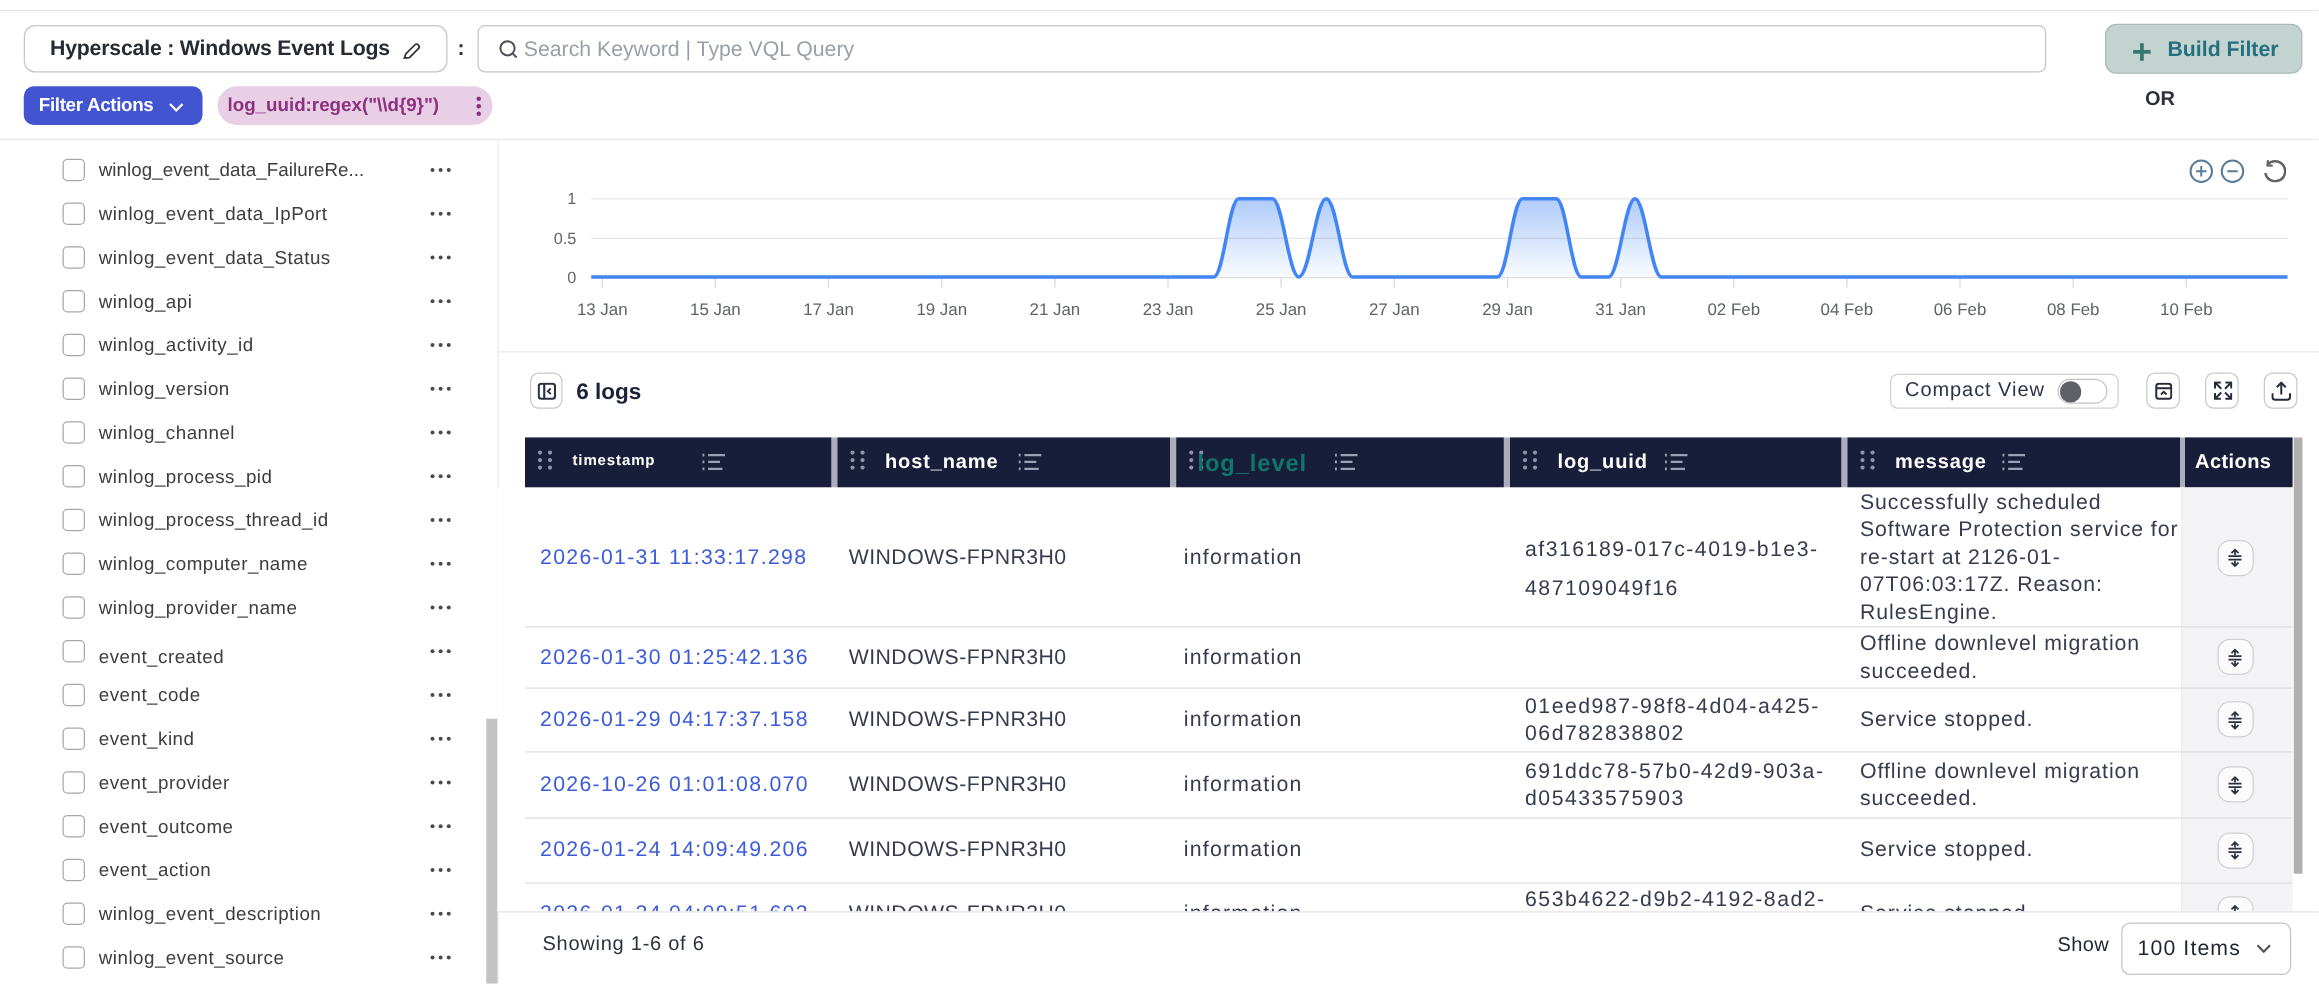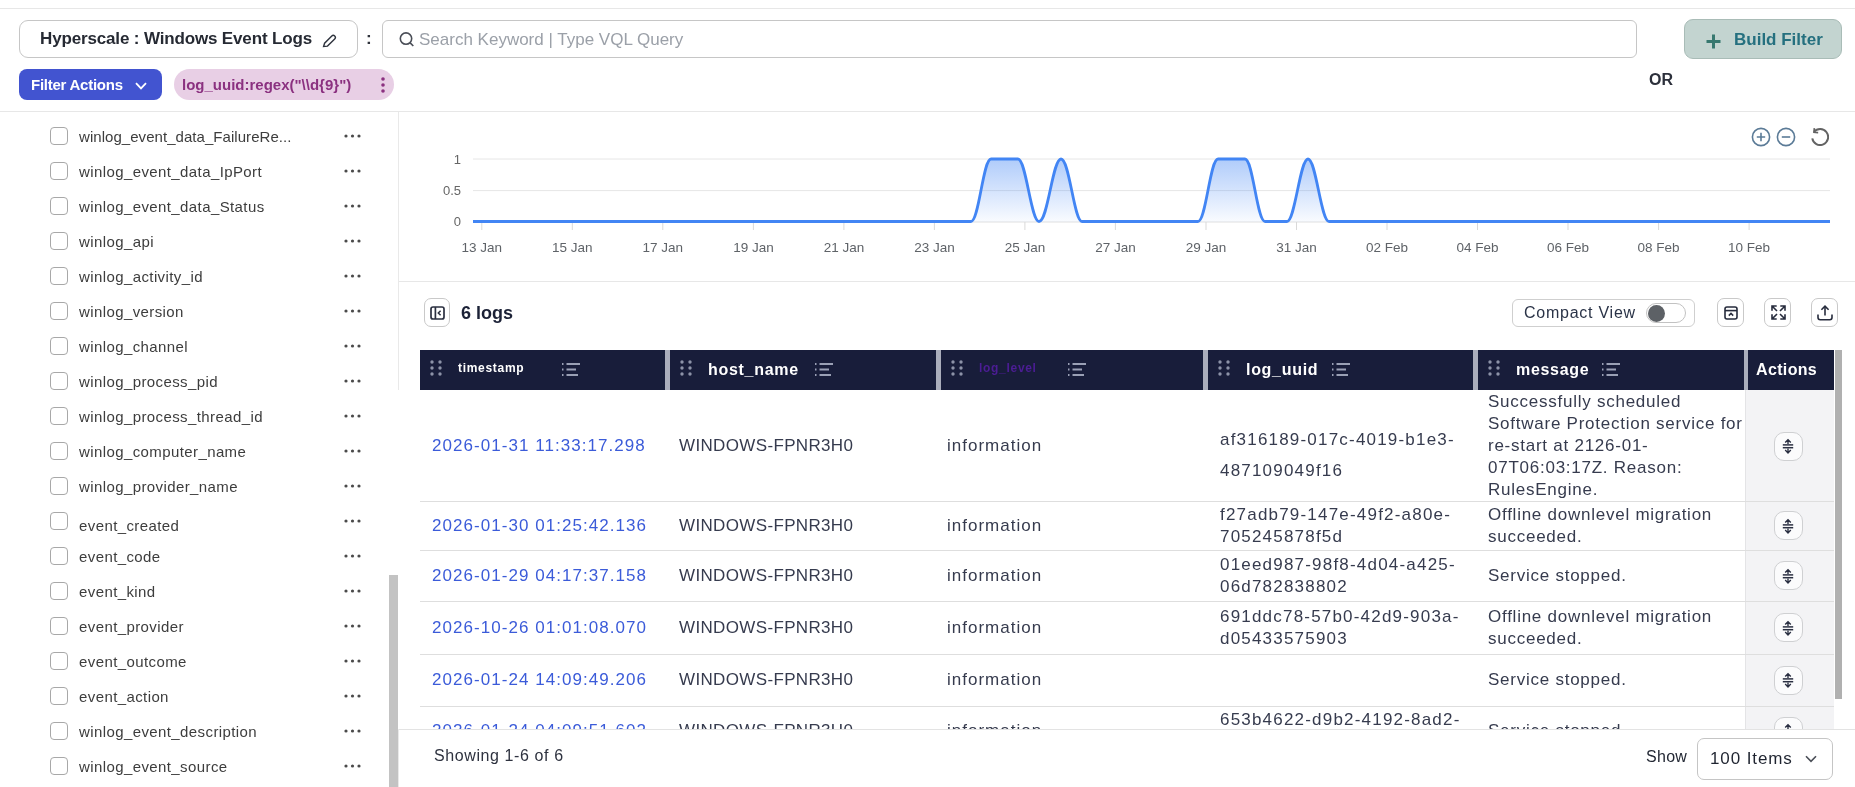--- a/index.html
+++ b/index.html
@@ -16,21 +16,21 @@
 <svg class="abs" style="left:322px;top:33px;" width="15" height="15" viewBox="0 0 15 15" fill="none" stroke="#2e333d" stroke-width="1.4">
       <path d="M1.6 13.4 L2.6 10.2 L9.8 3 a2.05 2.05 0 0 1 2.9 2.9 L5.5 13.1 L1.6 13.4 Z"></path>
     </svg>
 <div class="abs" style="left:366px;top:29px;font-size:17px;font-weight:bold;color:#30343d;">:</div>
 <div class="abs" style="left:382px;top:20px;width:1255px;height:38px;border:1px solid #c6c6c6;border-radius:6px;"></div>
 <svg class="abs" style="left:398px;top:31px;" width="18" height="18" viewBox="0 0 18 18" fill="none" stroke="#4a4e57" stroke-width="1.6">
       <circle cx="8" cy="7.6" r="5.7"></circle>
       <path d="M12.2 11.9 L15.3 15"></path>
     </svg>
 <div class="abs" style="left:419px;top:30px;font-size:17px;color:#9ba0a8;">Search Keyword | Type VQL Query</div>
-<div class="abs" style="left:1649px;top:30px;font-size:16px;font-weight:bold;color:#2c303b;margin-top:41px;">OR</div>
+<div class="abs" style="left:1716px;top:30px;font-size:16px;font-weight:bold;color:#2c303b;margin-top:41px;">OR</div>
 <div class="abs" style="left:1684px;top:19px;width:158px;height:40px;background:#c3d4d0;border:1px solid #a9bcb7;border-radius:9px;"></div>
 <svg class="abs" style="left:1706px;top:34px;" width="15" height="15" viewBox="0 0 15 15" fill="none" stroke="#37786f" stroke-width="3">
       <path d="M7.5 0.5 V14.5 M0.5 7.5 H14.5"></path>
     </svg>
 <div class="abs" style="left:1734px;top:30px;font-size:17px;font-weight:bold;color:#25707f;">Build Filter</div>
 <div class="abs" style="left:19px;top:69px;width:143px;height:31px;background:#4254d0;border-radius:8px;"></div>
 <div class="abs" style="left:31px;top:76px;font-size:15px;font-weight:bold;color:#fff;letter-spacing:-0.25px;">Filter Actions</div>
 <svg class="abs" style="left:135px;top:82px;" width="12" height="8" viewBox="0 0 12 8" fill="none" stroke="#fff" stroke-width="1.8">
       <path d="M1 1.2 L6 6.4 L11 1.2"></path>
     </svg>
@@ -297,21 +297,21 @@
       <path d="M1 2 H2.5 M1 7.5 H2.5 M1 13 H2.5" stroke-width="2.2"></path>
     </svg>
 <svg class="abs" style="left:951px;top:360px;" width="12" height="17" viewBox="0 0 12 17" fill="#8d93a8">
       <circle cx="2" cy="2" r="1.7"></circle>
       <circle cx="10" cy="2" r="1.7"></circle>
       <circle cx="2" cy="8" r="1.7"></circle>
       <circle cx="10" cy="8" r="1.7"></circle>
       <circle cx="2" cy="14" r="1.7"></circle>
       <circle cx="10" cy="14" r="1.7"></circle>
     </svg>
-<div class="abs" style="left:979px;top:361px;font-size:12px;font-weight:bold;color:#4c1d95;letter-spacing:0.7px;">log_level</div>
+<div class="abs" style="left:958px;top:361px;font-size:19px;font-weight:bold;color:#0f766e;letter-spacing:0.7px;">log_level</div>
 <svg class="abs" style="left:1067px;top:362px;" width="20" height="15" viewBox="0 0 20 15" fill="none" stroke="#9aa0b5" stroke-width="1.8">
       <path d="M5.5 2 H19 M5.5 7.5 H15 M5.5 13 H17"></path>
       <path d="M1 2 H2.5 M1 7.5 H2.5 M1 13 H2.5" stroke-width="2.2"></path>
     </svg>
 <svg class="abs" style="left:1218px;top:360px;" width="12" height="17" viewBox="0 0 12 17" fill="#8d93a8">
       <circle cx="2" cy="2" r="1.7"></circle>
       <circle cx="10" cy="2" r="1.7"></circle>
       <circle cx="2" cy="8" r="1.7"></circle>
       <circle cx="10" cy="8" r="1.7"></circle>
       <circle cx="2" cy="14" r="1.7"></circle>
@@ -352,21 +352,20 @@
       <div class="abs" style="left:1375.5px;top:41.5px;width:29px;height:29px;border:1px solid #cfd0d2;border-radius:10px;background:#fbfbfc;"></div>
       <svg class="abs" style="left:1383px;top:48.0px;" width="14" height="16" viewBox="0 0 14 16" fill="none" stroke="#2a2f42" stroke-width="1.4">
         <path d="M7 6 V2.2 M4.2 4.5 L7 1.7 L9.8 4.5"></path>
         <path d="M1.8 6.9 H12.2" stroke-width="1.5"></path>
         <path d="M1.8 9.7 H12.2" stroke-width="1.5"></path>
         <path d="M7 10.6 V14.4 M4.2 12.1 L7 14.9 L9.8 12.1"></path>
       </svg>
       <div class="abs" style="left:34px;top:125.5px;font-size:17px;color:#3b5bd9;letter-spacing:1.05px;">2026-01-30 01:25:42.136</div>
       <div class="abs" style="left:281px;top:125.5px;font-size:17px;color:#363b4e;letter-spacing:0.35px;">WINDOWS-FPNR3H0</div>
       <div class="abs" style="left:549px;top:125.5px;font-size:17px;color:#363b4e;letter-spacing:1.0px;">information</div>
-      <div class="abs" style="left:822px;top:113.5px;font-size:17px;color:#363b4e;letter-spacing:1.2px;line-height:22px;">f27adb79-147e-49f2-a80e-<br>705245878f5d</div>
       <div class="abs" style="left:1090px;top:113.5px;font-size:17px;color:#363b4e;letter-spacing:0.75px;line-height:22px;">Offline downlevel migration<br>succeeded.</div>
       <div class="abs" style="left:1375.5px;top:121.0px;width:29px;height:29px;border:1px solid #cfd0d2;border-radius:10px;background:#fbfbfc;"></div>
       <svg class="abs" style="left:1383px;top:127.5px;" width="14" height="16" viewBox="0 0 14 16" fill="none" stroke="#2a2f42" stroke-width="1.4">
         <path d="M7 6 V2.2 M4.2 4.5 L7 1.7 L9.8 4.5"></path>
         <path d="M1.8 6.9 H12.2" stroke-width="1.5"></path>
         <path d="M1.8 9.7 H12.2" stroke-width="1.5"></path>
         <path d="M7 10.6 V14.4 M4.2 12.1 L7 14.9 L9.8 12.1"></path>
       </svg>
       <div class="abs" style="left:34px;top:175.5px;font-size:17px;color:#3b5bd9;letter-spacing:1.05px;">2026-01-29 04:17:37.158</div>
       <div class="abs" style="left:281px;top:175.5px;font-size:17px;color:#363b4e;letter-spacing:0.35px;">WINDOWS-FPNR3H0</div>

